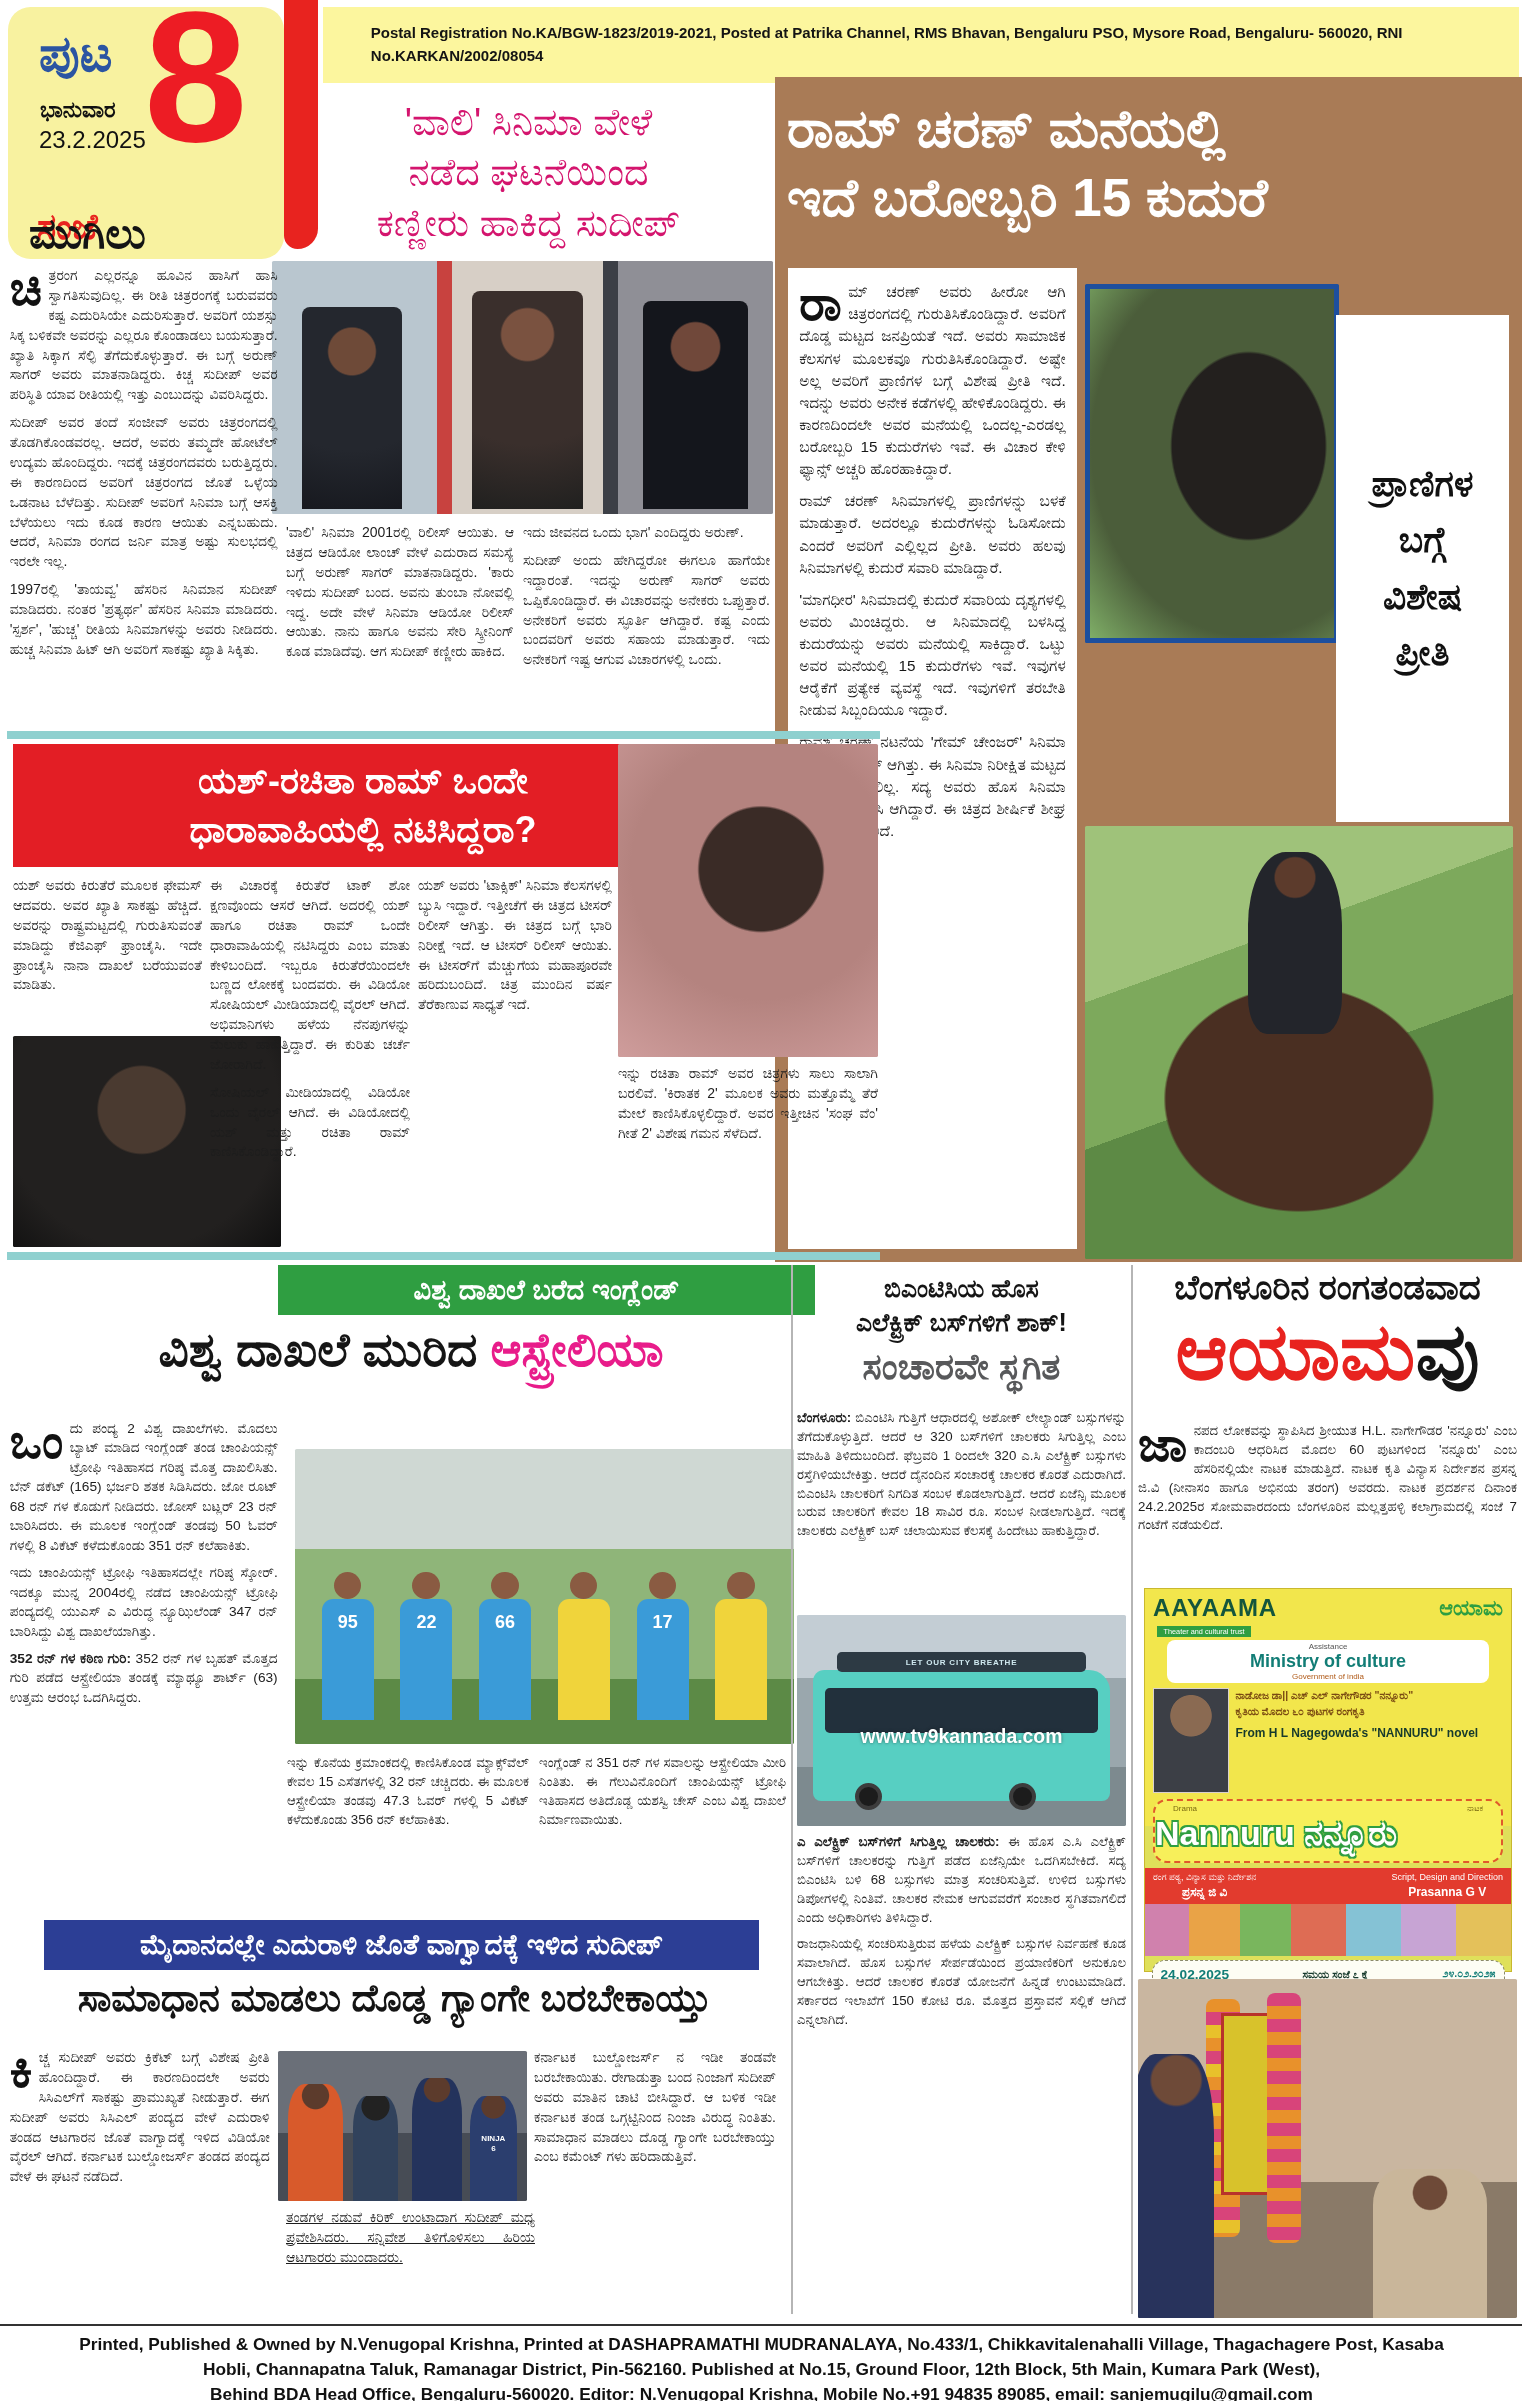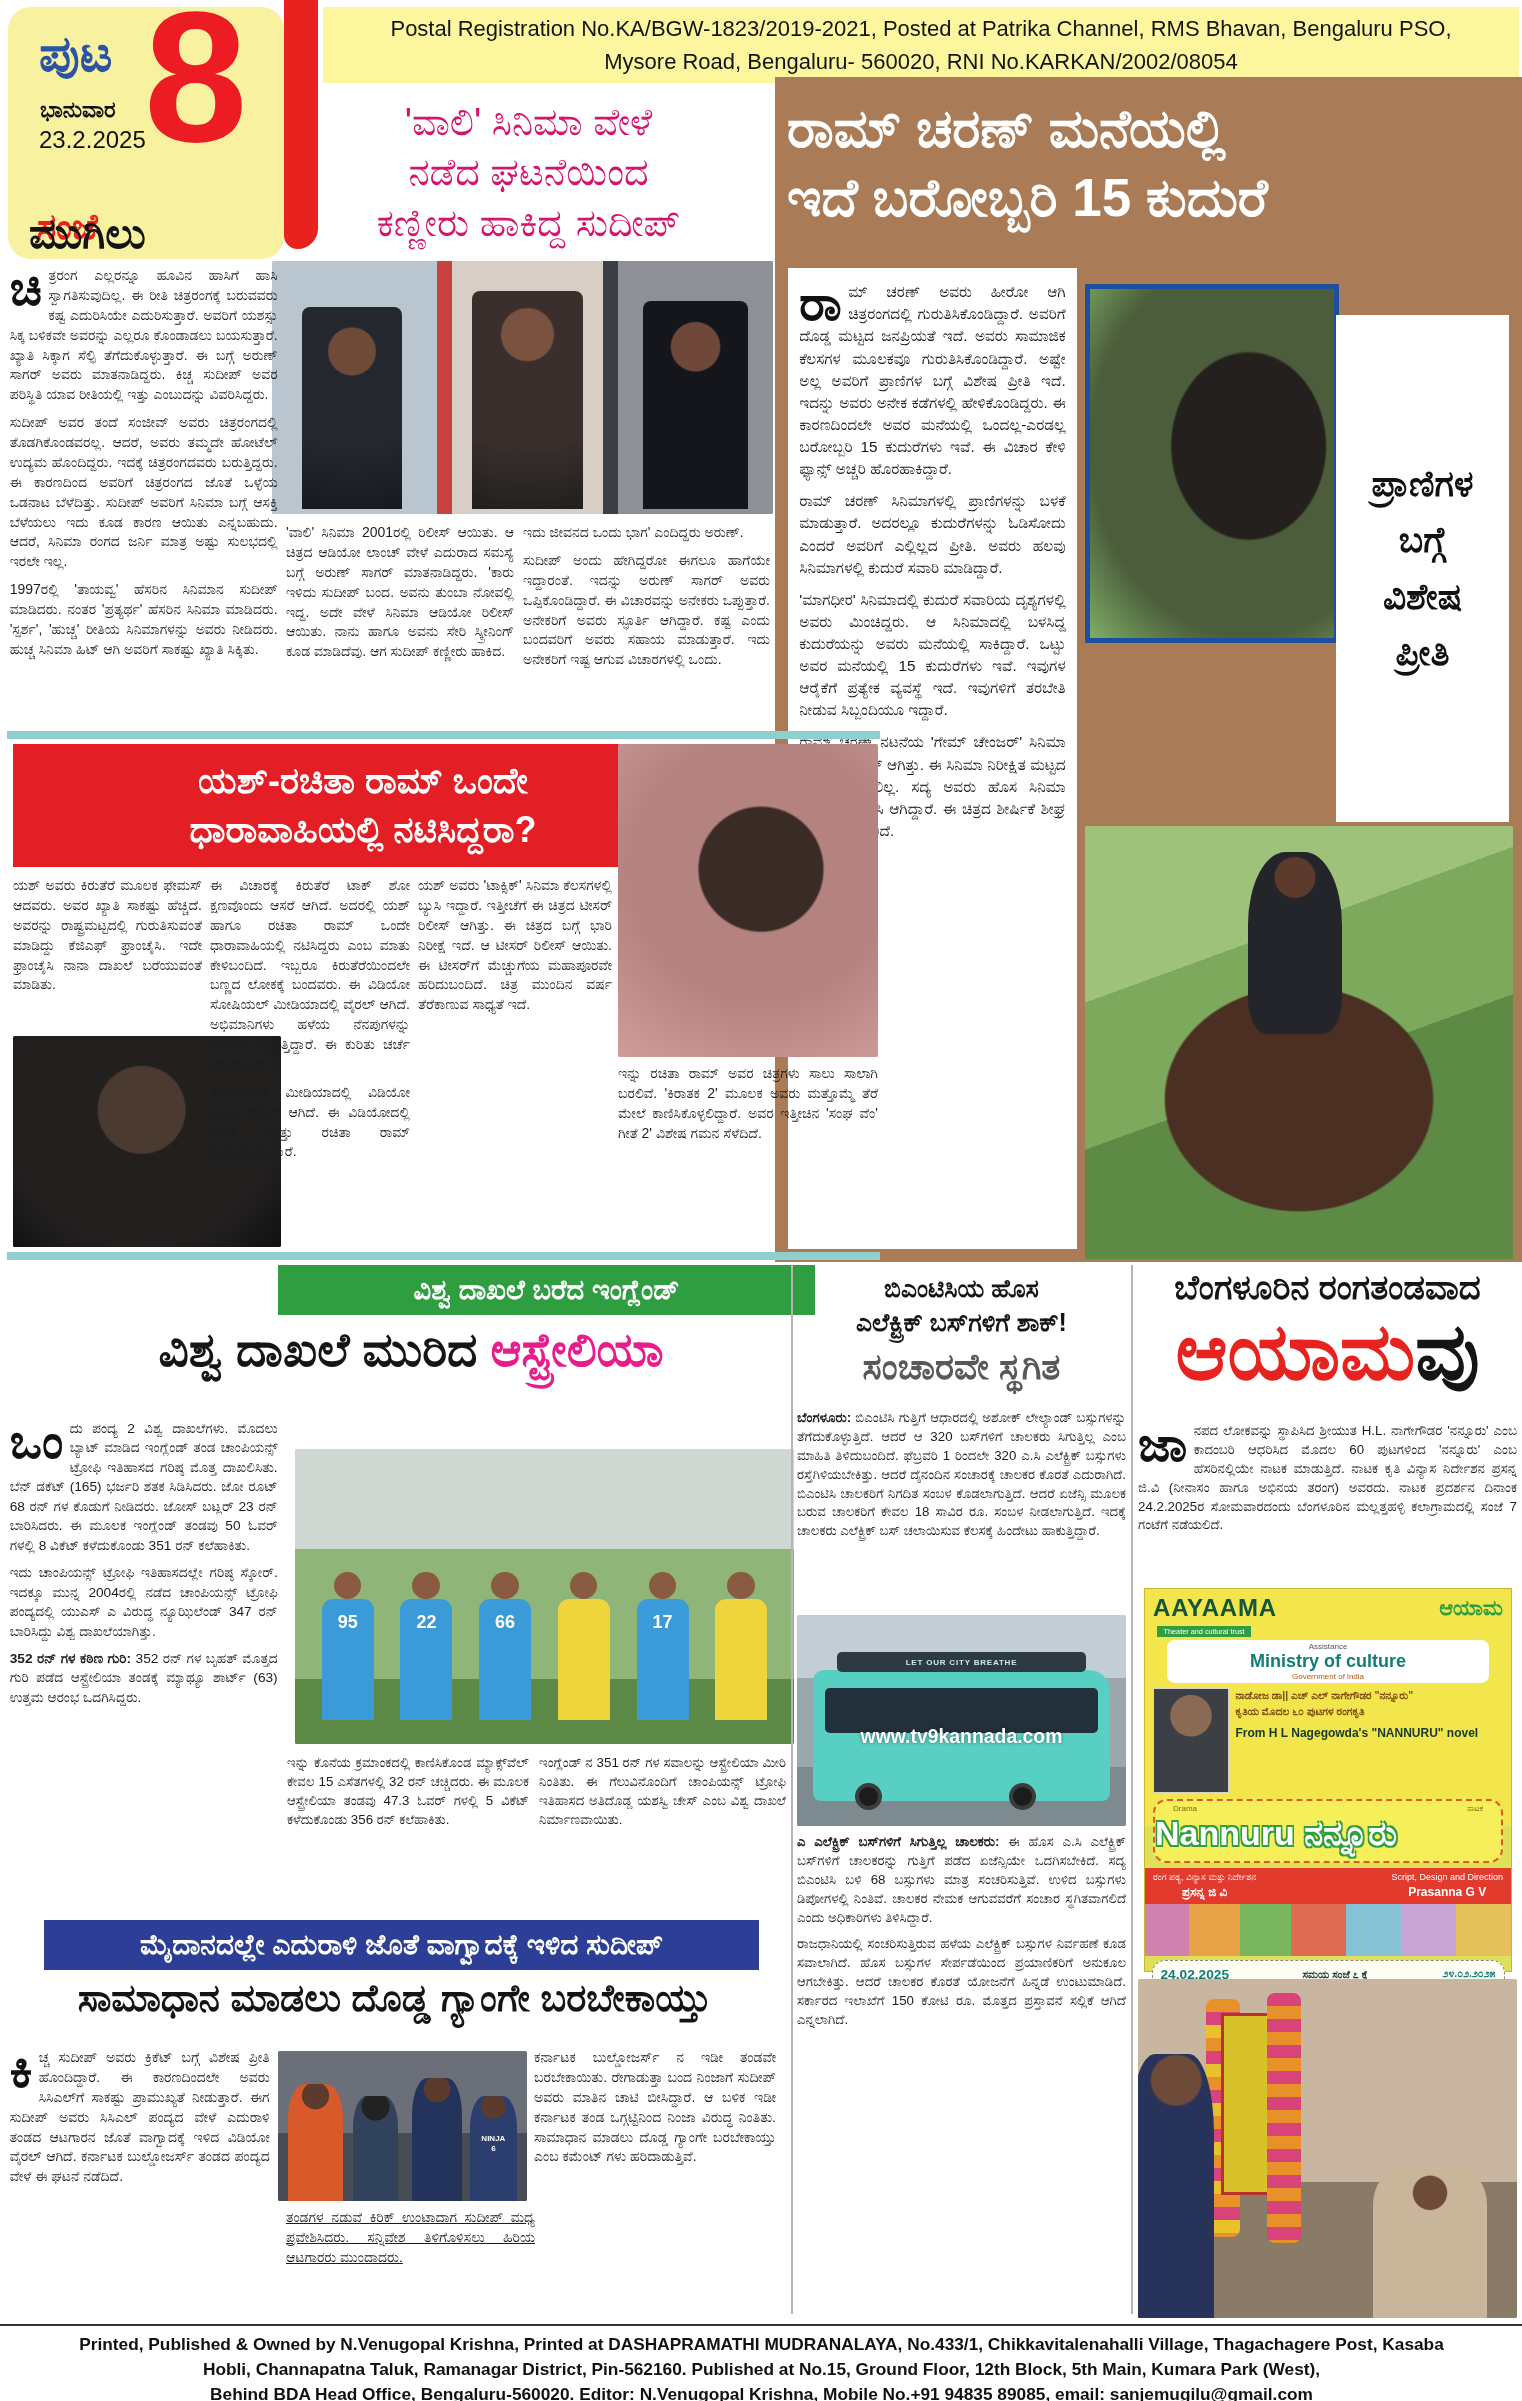--- a/index.html
+++ b/index.html
@@ -16,21 +16,21 @@
   .mast{left:8px;top:6.5px;width:276px;height:252px;background:#f8f2a0;border-radius:22.6px;}
   .mast-stripe{left:284px;top:0px;width:34px;height:249px;background:#e8231f;border-bottom-left-radius:21px;border-bottom-right-radius:32px;}
   .mast-puta{left:31px;top:18px;font-size:50px;font-weight:bold;color:#2b55a2;}
   .mast-num{left:136px;top:-22.6px;font-size:186px;font-weight:bold;color:#ed1c24;line-height:1;}
   .mast-day{left:32px;top:90px;font-size:22px;font-weight:bold;color:#111;}
   .mast-date{left:31px;top:119px;font-size:24px;color:#111;}
   .mast-n1{left:29px;top:152px;font-size:36px;font-weight:bold;color:#e8231f;margin-top:47px;}
   .mast-n2{left:21px;top:203px;font-size:42px;font-weight:bold;color:#141414;}
 
   .postal{left:323px;top:6.5px;width:1196px;height:76px;background:#fcf69e;display:flex;align-items:center;justify-content:center;}
-  .postal div{font-size:22px;font-weight:normal;color:#141414;text-align:center;line-height:1.5;width:92%;}
+  .postal div{font-size:15px;font-weight:bold;color:#141414;line-height:1.5;width:92%;}
 
   
   .a-head{left:284px;top:86px;width:489px;height:173px;display:flex;align-items:center;justify-content:center;text-align:center;color:#d4156e;font-weight:normal;font-size:38px;line-height:1.32;}
   .a-photo{left:272px;top:261px;width:501px;height:253px;background:
     linear-gradient(90deg,#b9c6cf 0 33%,#c8423f 33% 36%,#d7cfc6 36% 66%,#3c3f46 66% 69%,#8f8f96 69% 100%);}
   .a-photo .p1{position:absolute;left:6%;top:18%;width:20%;height:80%;background:radial-gradient(circle at 50% 22%,#6e4a38 0 14%,#24272e 15% 60%,#17191f 100%);border-radius:8px 8px 0 0;}
   .a-photo .p2{position:absolute;left:40%;top:12%;width:22%;height:86%;background:radial-gradient(circle at 50% 20%,#7a5240 0 14%,#3a2f2c 15% 60%,#20201f 100%);border-radius:8px 8px 0 0;}
   .a-photo .p3{position:absolute;left:74%;top:16%;width:21%;height:82%;background:radial-gradient(circle at 50% 22%,#70483a 0 14%,#14161c 15% 100%);border-radius:8px 8px 0 0;}
   .a-col1{left:9.7px;top:266px;width:268px;height:457px;}
   .a-col2{left:286px;top:523px;width:228px;height:203px;}

